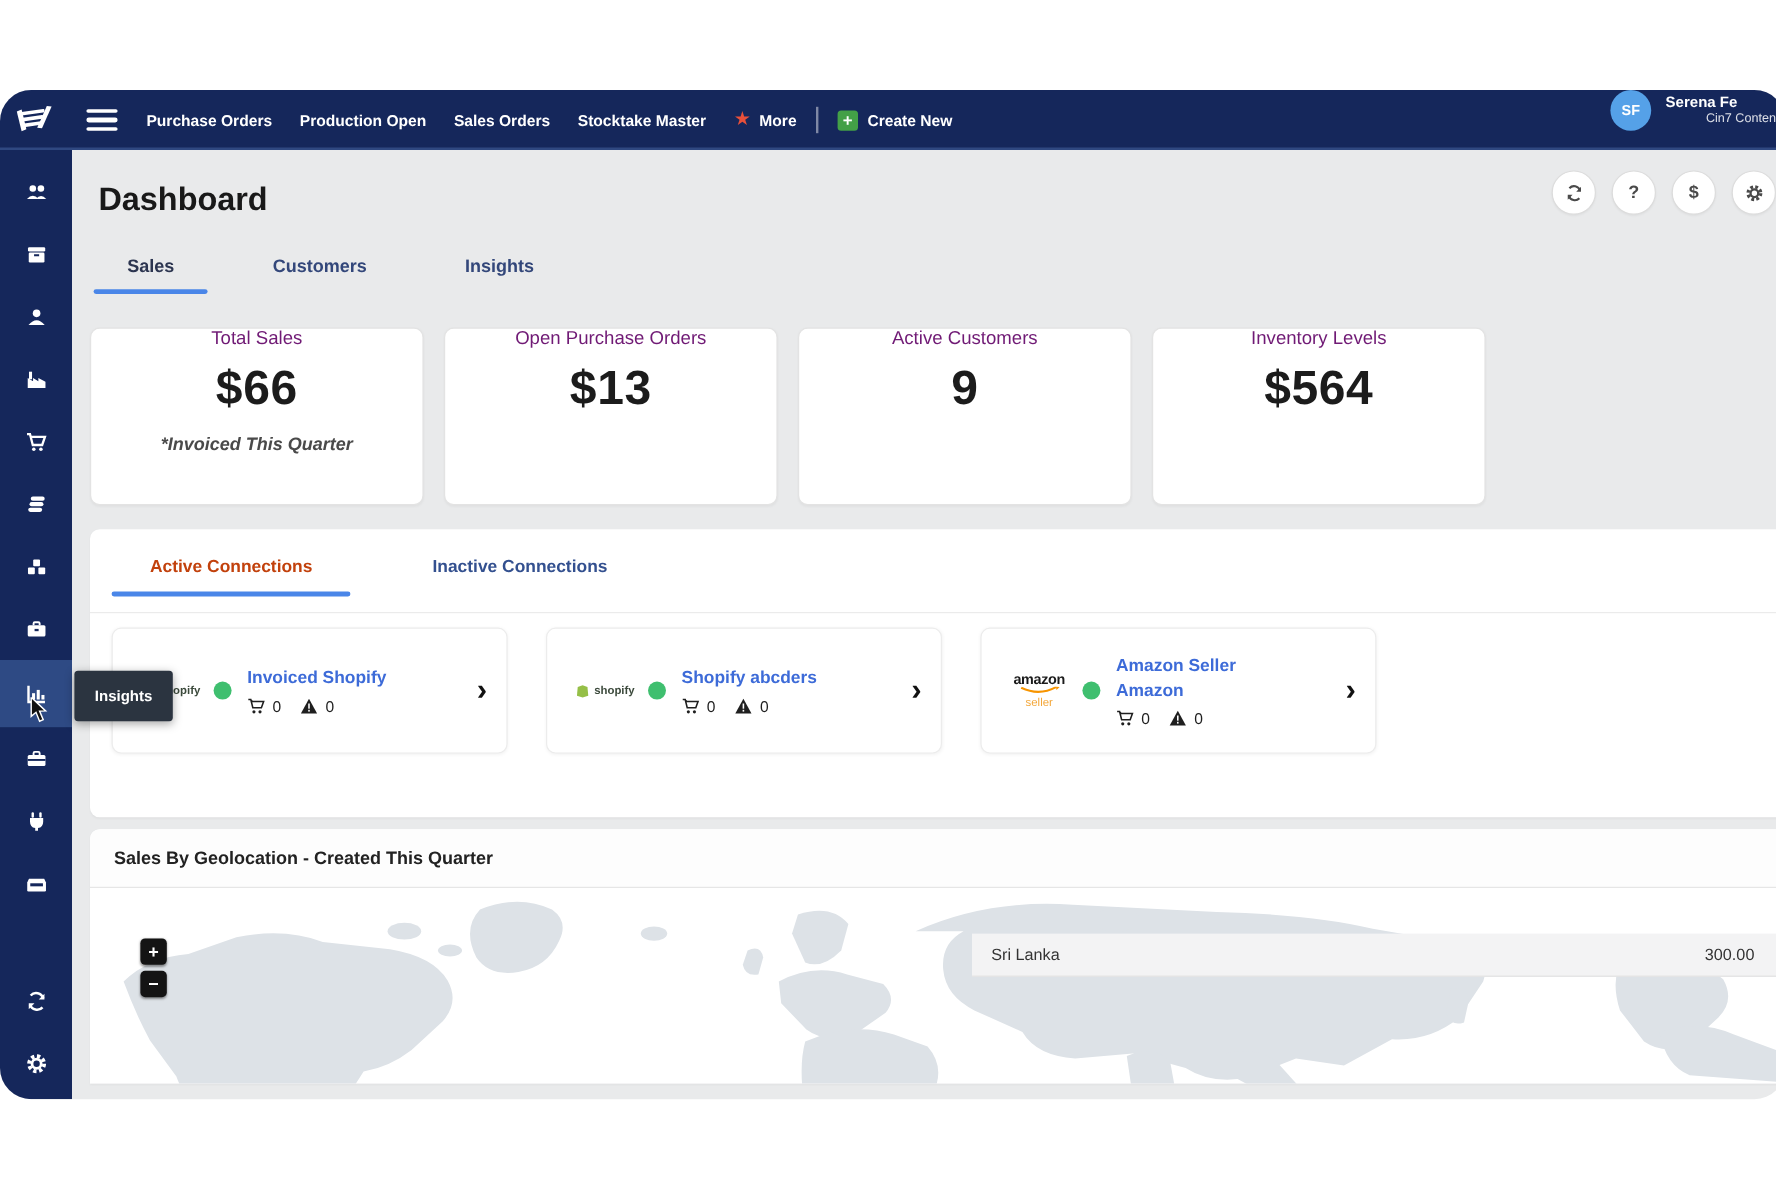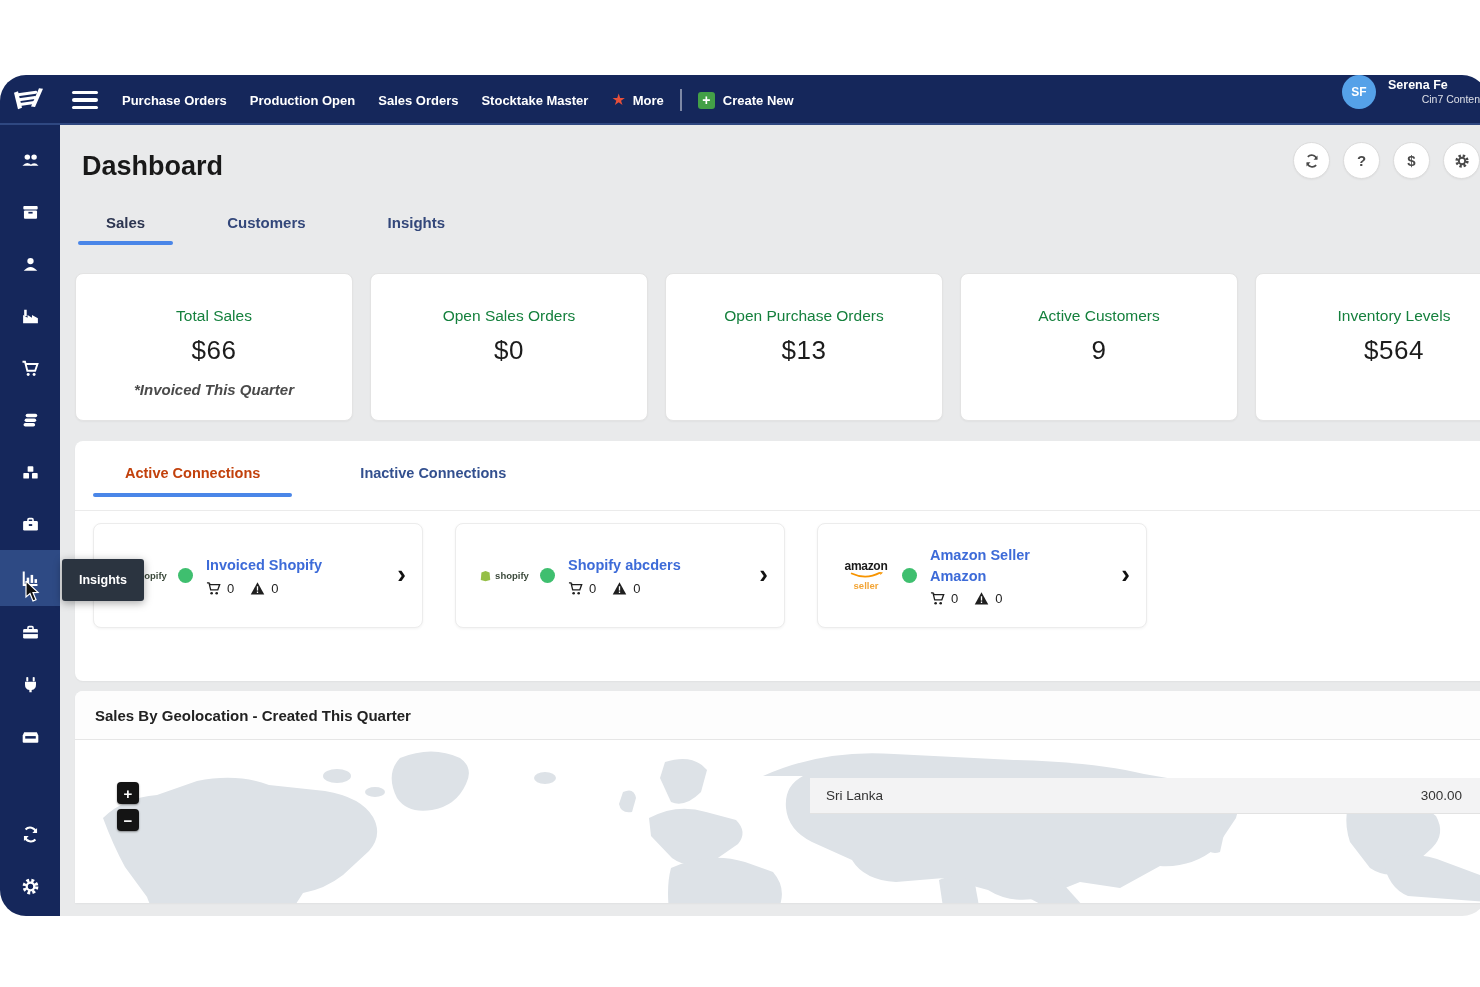--- a/index.html
+++ b/index.html
@@ -59,22 +59,22 @@
     color:#33477a; cursor:pointer; }
   .tab.active { color:#2c3550; }
   .tab.active::after { content:""; position:absolute; left:0; right:0; bottom:0;
     height:4px; border-radius:2px; background:var(--accent,#4a86e8); }
 
   
   .kpi-row { display:flex; gap:17px; margin-top:28px; }
   .kpi { min-width:278px; width:278px; height:148px; background:#fff;
     border:1px solid #e3e3e3; border-radius:8px; text-align:center;
     box-shadow:0 1px 2px rgba(0,0,0,.04); }
-  .kpi-label { margin-top:33px; font-size:15.5px; color:#15803d; }
-  .kpi-value { margin-top:10px; font-size:26px; font-weight:normal; color:#1c1c1c;
+  .kpi-label { font-size:15.5px; color:#701a75; }
+  .kpi-value { margin-top:10px; font-size:40px; font-weight:bold; color:#1c1c1c;
     letter-spacing:.5px; }
   .kpi-note { margin-top:15px; font-size:15px; font-style:italic; font-weight:bold;
     color:#4a4a4a; }
 
   
   .conn-panel { position:relative; margin-top:20px; height:240px; background:#fff;
     border-radius:8px 0 0 8px; box-shadow:0 1px 2px rgba(0,0,0,.04); }
   .conn-tabs { display:flex; gap:36px; padding:12px 0 0 18px; }
   .conn-tab { position:relative; padding:12px 32px 16px; font-size:14.5px; font-weight:bold;
     color:#33508f; cursor:pointer; }
@@ -84,21 +84,21 @@
   .conn-rule { position:absolute; left:0; right:0; top:69px; height:1px; background:#ebebeb; }
   .conn-cards { display:flex; gap:32px; margin:26px 18px 0; }
   .conn-card { width:330px; height:105px; background:#fff; border:1px solid #ececec;
     border-radius:8px; display:flex; align-items:center; padding:0 16px;
     box-shadow:0 1px 3px rgba(0,0,0,.05); cursor:pointer; }
   .conn-logo { width:64px; display:flex; flex-direction:column; align-items:center;
     justify-content:center; margin-right:4px; }
   .shopify-row { display:flex; align-items:center; gap:3px; }
   .shopify-word { font-size:9.5px; font-weight:bold; color:#3c4a3c; }
   .amazon-word { font-size:12px; font-weight:bold; color:#1b1b1b; letter-spacing:-.3px; line-height:1; }
-  .amazon-sub { font-size:9.5px; font-weight:bold; color:#f3a536; margin-top:1px; }
+  .amazon-sub { font-size:9.5px; font-weight:normal; color:#f3a536; margin-top:1px; }
   .status-dot { width:15px; height:15px; border-radius:50%;
     background:var(--green,#3fbf6f); margin-right:13px; flex:none; }
   .conn-body { display:flex; flex-direction:column; }
   .conn-name { font-size:14.5px; font-weight:bold; color:var(--link-blue,#3d6bd8);
     line-height:1.4; }
   .conn-counts { display:flex; align-items:center; gap:16px; margin-top:5px;
     color:#1f1f1f; }
   .count { display:flex; align-items:center; gap:6px; font-size:13px; }
   .count svg { width:15px; height:15px; }
   .conn-chevron { margin-left:auto; font-size:26px; font-weight:bold; color:#111;
@@ -303,24 +303,20 @@
       <div class="tab active">Sales</div>
       <div class="tab">Customers</div>
       <div class="tab">Insights</div>
     </div>
 
     <div class="kpi-row">
       <div class="kpi">
         <div class="kpi-label">Total Sales</div>
         <div class="kpi-value">$66</div>
         <div class="kpi-note">*Invoiced This Quarter</div>
-      </div>
-      <div class="kpi">
-        <div class="kpi-label">Open Sales Orders</div>
-        <div class="kpi-value">$0</div>
       </div>
       <div class="kpi">
         <div class="kpi-label">Open Purchase Orders</div>
         <div class="kpi-value">$13</div>
       </div>
       <div class="kpi">
         <div class="kpi-label">Active Customers</div>
         <div class="kpi-value">9</div>
       </div>
       <div class="kpi">

